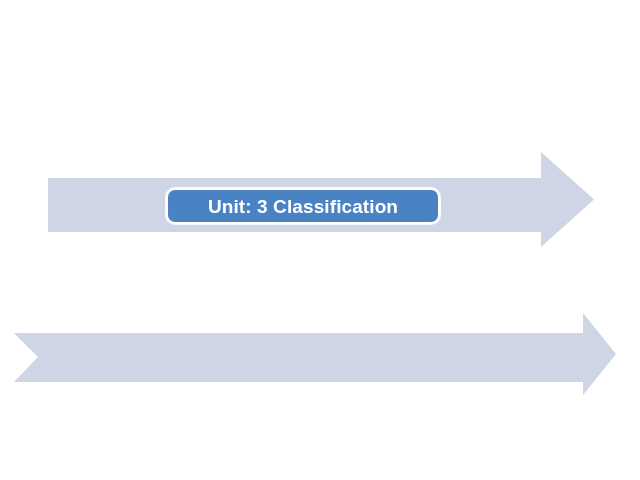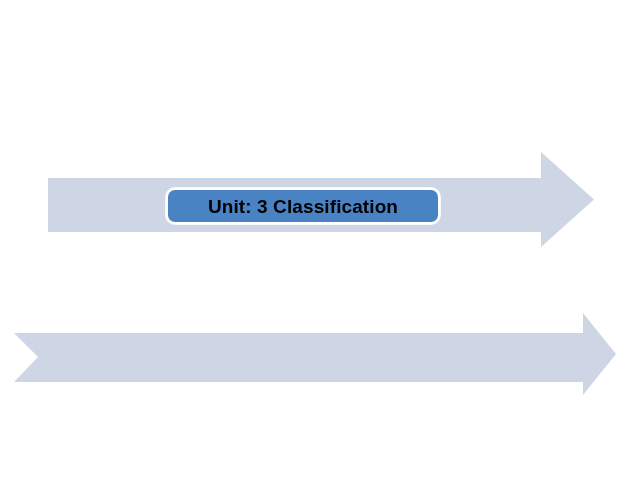--- a/index.html
+++ b/index.html
@@ -40,21 +40,21 @@
     box-sizing: border-box;
     background: #4a83c4;
     border: 2px solid #ffffff;
     border-radius: 9px;
     box-shadow: 0 0 0 1px rgba(255,255,255,0.85);
     display: flex;
     align-items: center;
     justify-content: center;
   }
   .label-chip-text {
-    color: #000000;
+    color: #ffffff;
     font-family: "Liberation Sans", sans-serif;
     font-size: 19px;
     font-weight: bold;
     letter-spacing: 0.1px;
     white-space: nowrap;
     line-height: 1;
   }
 </style>
 </head>
 <body>

